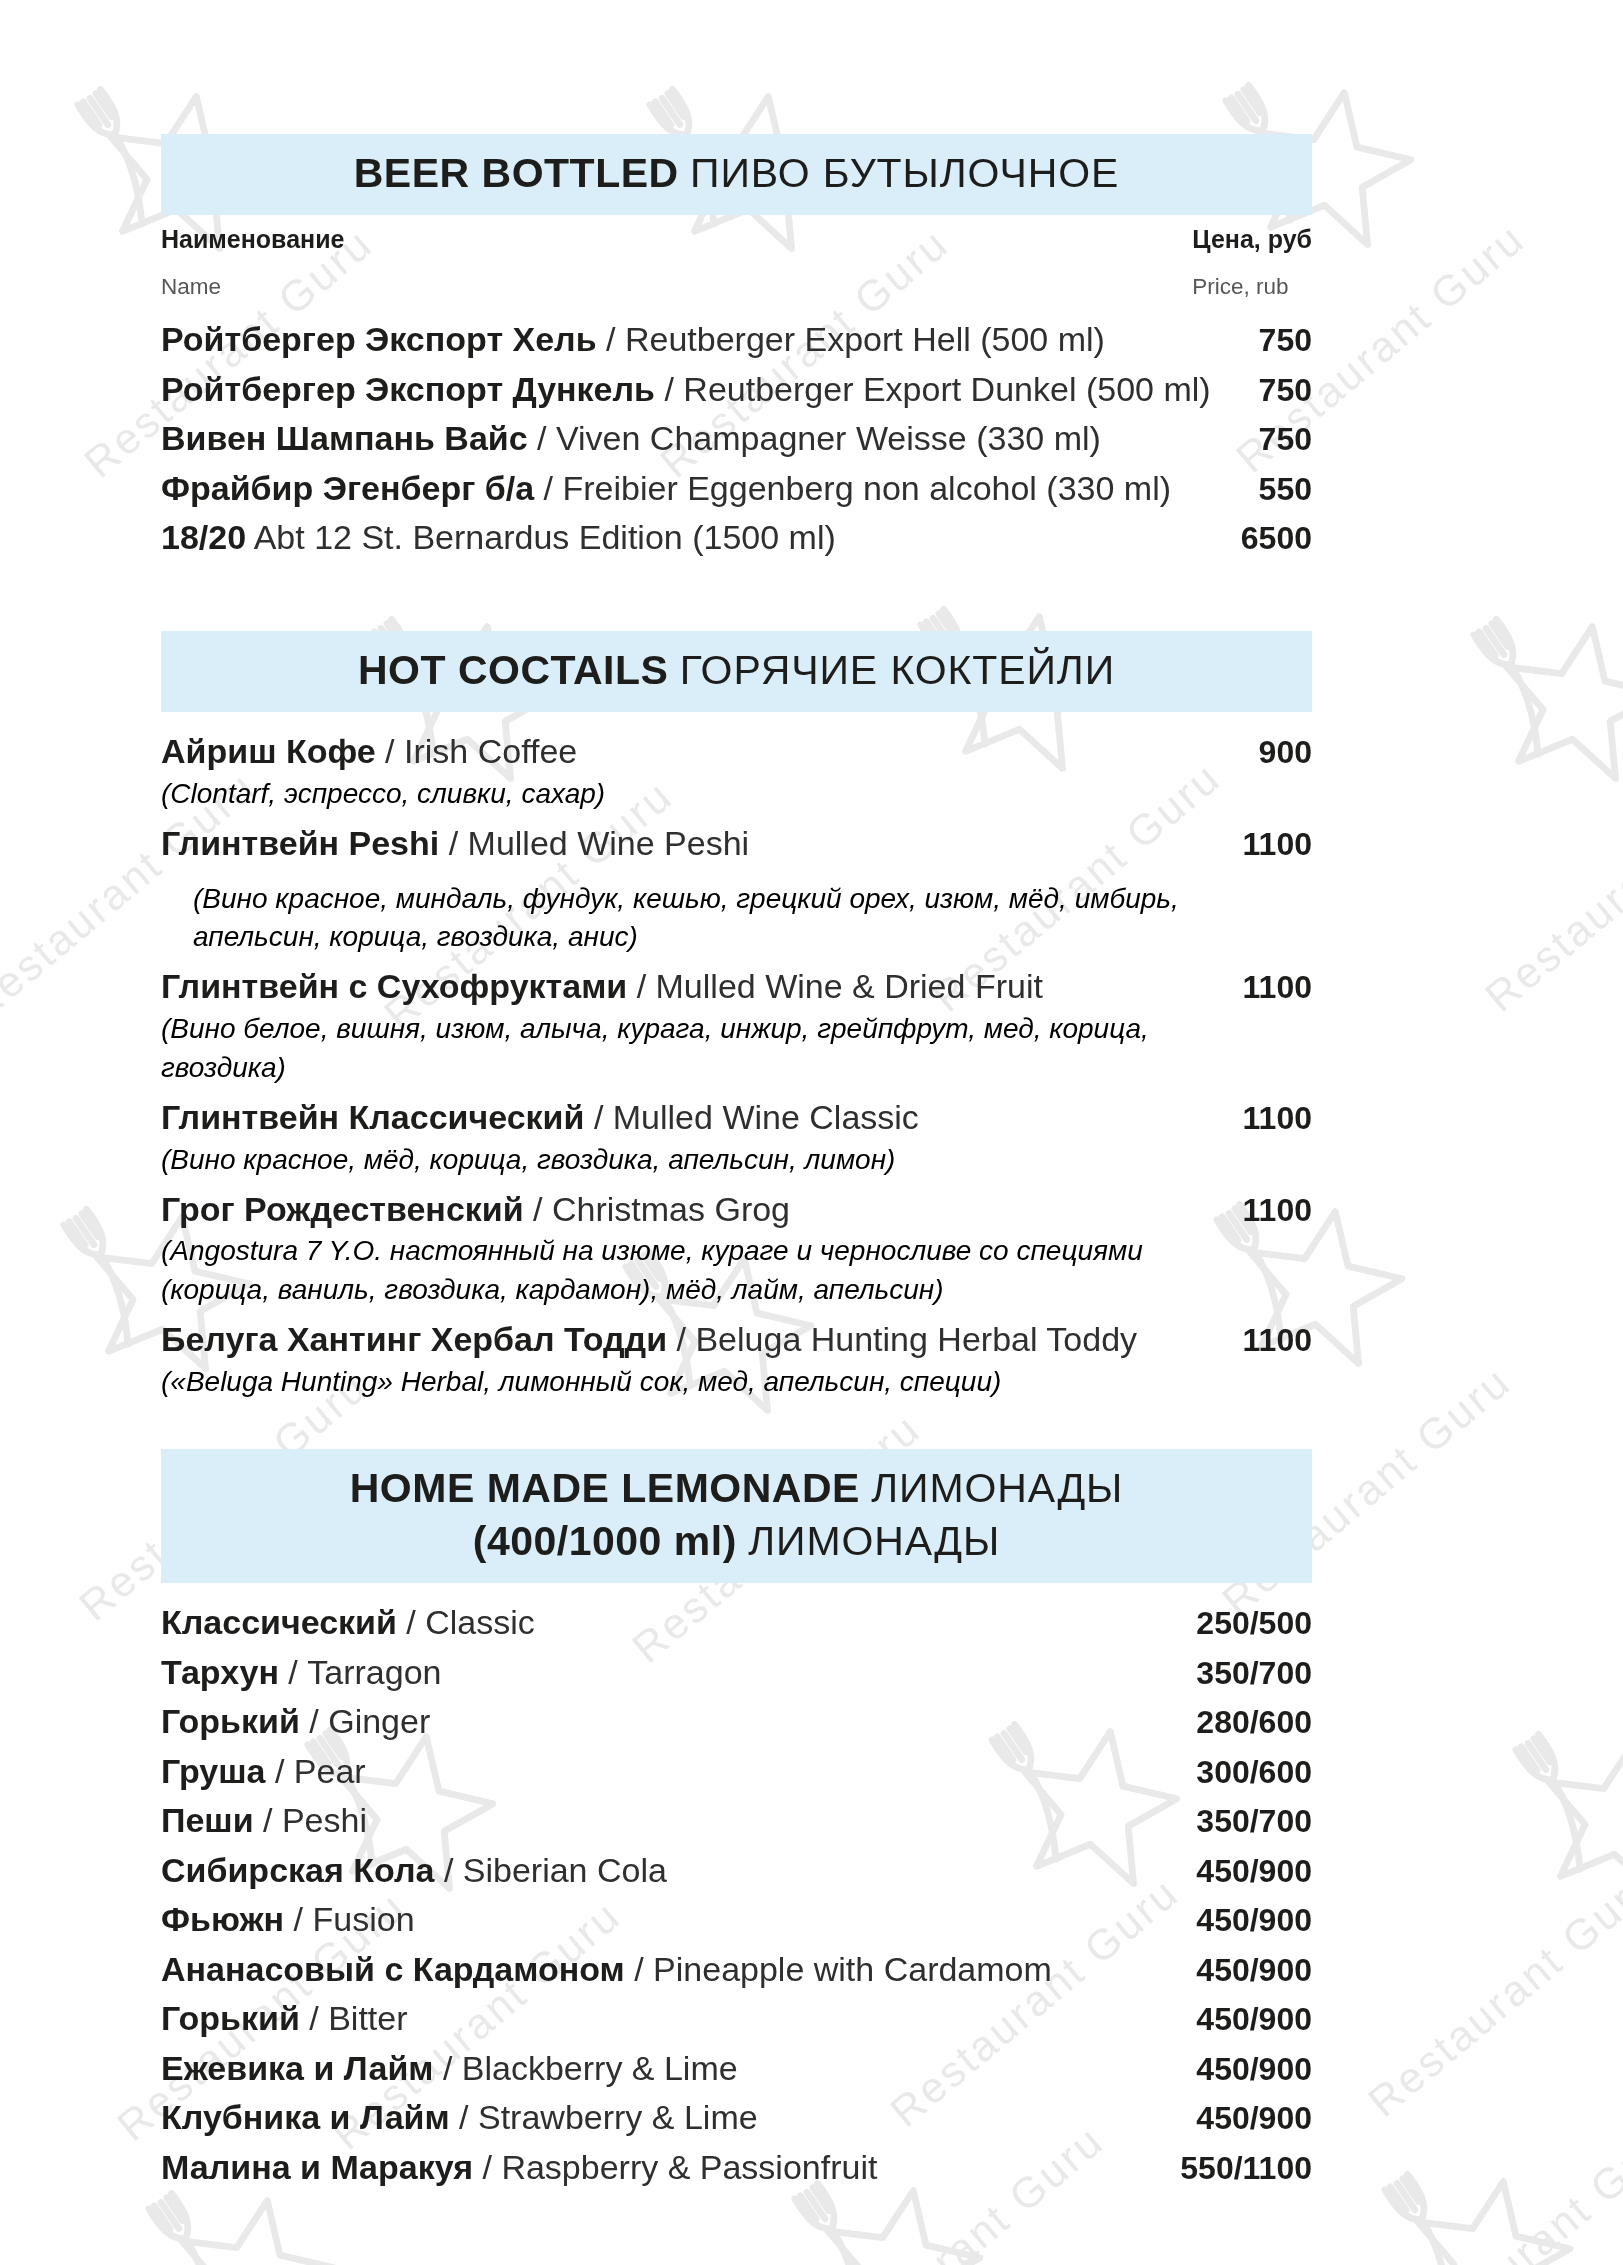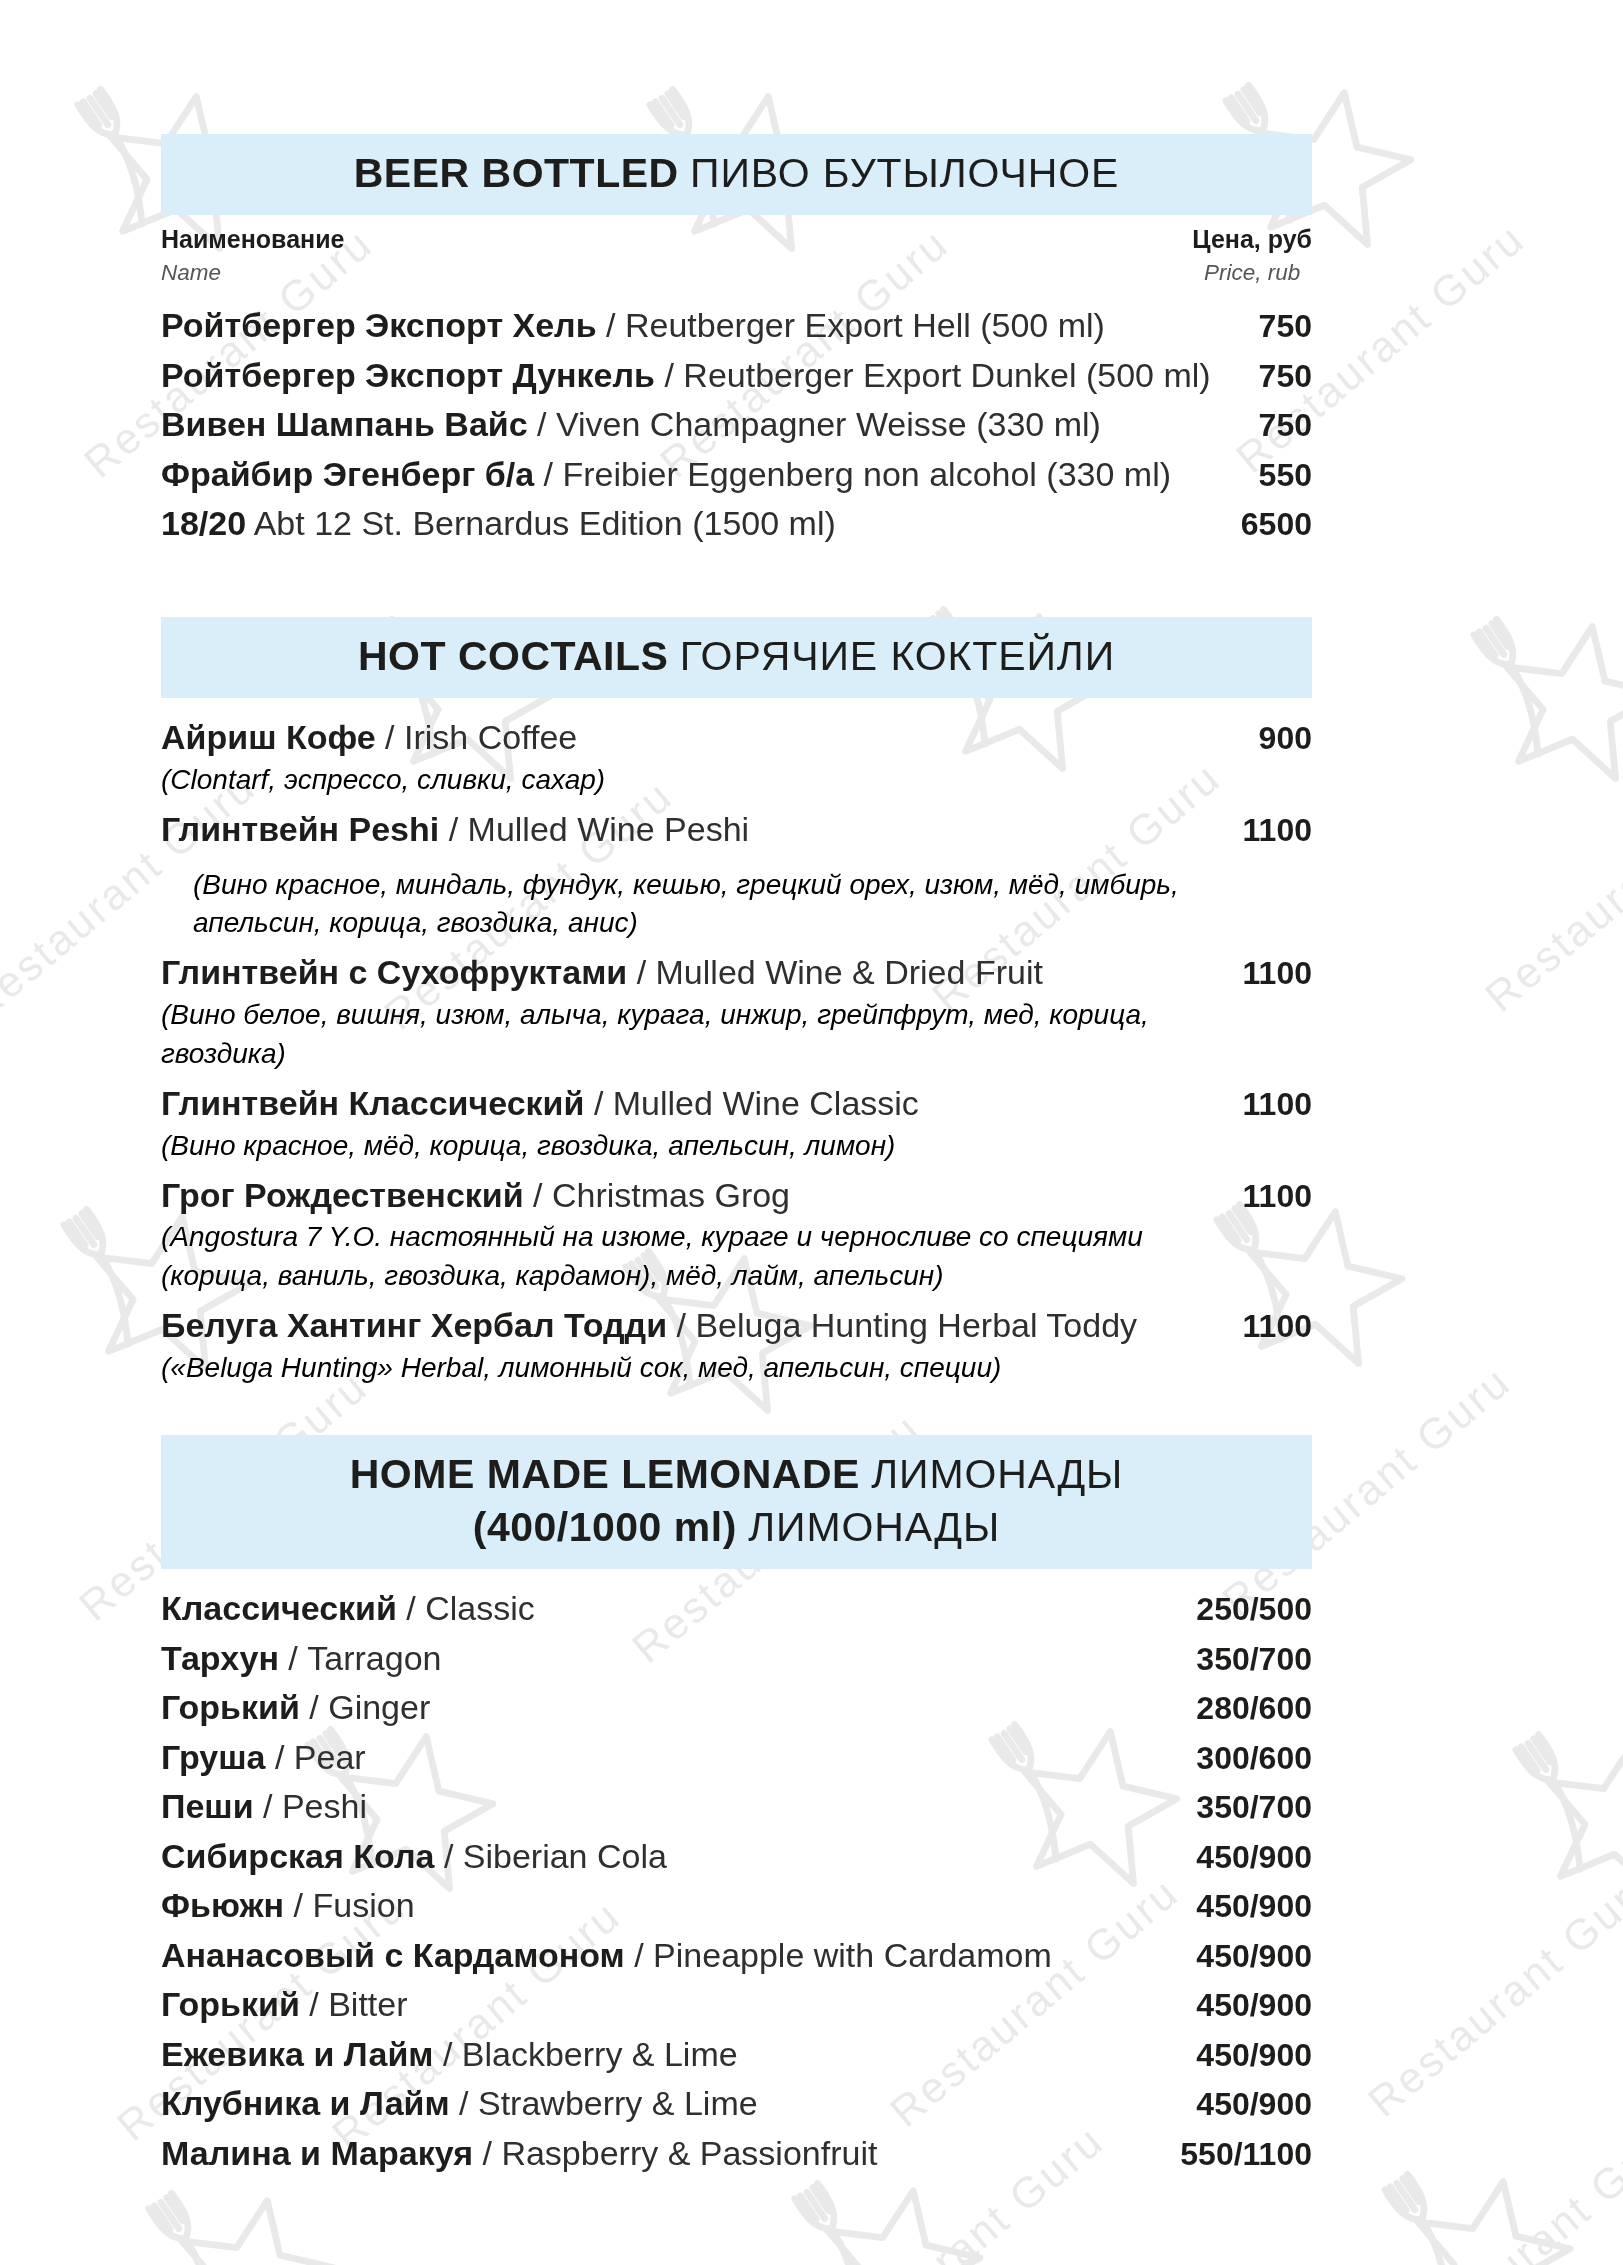--- a/index.html
+++ b/index.html
@@ -47,22 +47,22 @@
   }
   .bar .tb{font-weight:800;letter-spacing:0.5px;}
   .bar .tr{font-weight:400;letter-spacing:0.9px;}
   .bar .line2:empty{display:none;}
   .bar .line2{display:block;}
   .colhead{
     display:flex;justify-content:space-between;align-items:flex-start;
     margin-top:9.4px;
   }
   .colhead .ru{font-weight:700;font-size:25px;line-height:1.15;}
-  .colhead .en{font-weight:400;font-size:22.5px;color:var(--muted);line-height:1.2;margin-top:6px;font-style:italic;}
-  .colhead .right{text-align:center;}
+  .colhead .en{font-weight:400;font-size:22.5px;color:var(--muted);line-height:1.2;margin-top:20px;}
+  .colhead .right{text-align:left;}
   .items{margin-top:19px;}
   .item-block{margin-bottom:9.4px;}
   .item-row{
     display:flex;justify-content:space-between;align-items:baseline;gap:22.5px;
   }
   .item-name{font-size:34px;line-height:1.18;}
   .nm-b{font-weight:700;color:var(--ink);}
   .nm-s,.nm-r{font-weight:400;color:var(--ink2);}
   .item-price{
     font-size:32px;font-weight:700;white-space:nowrap;color:var(--ink);

